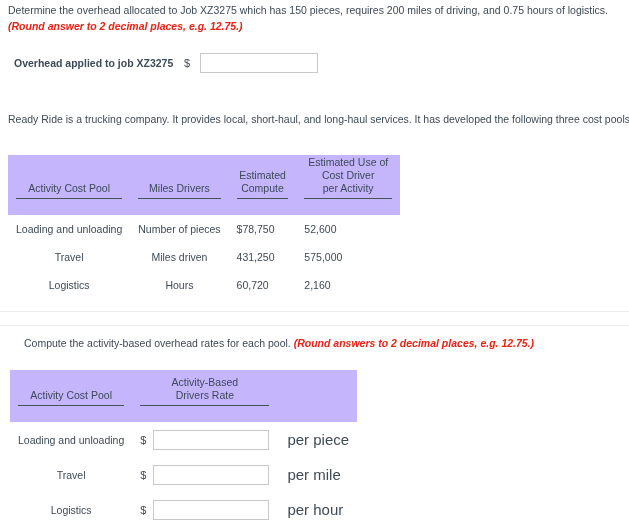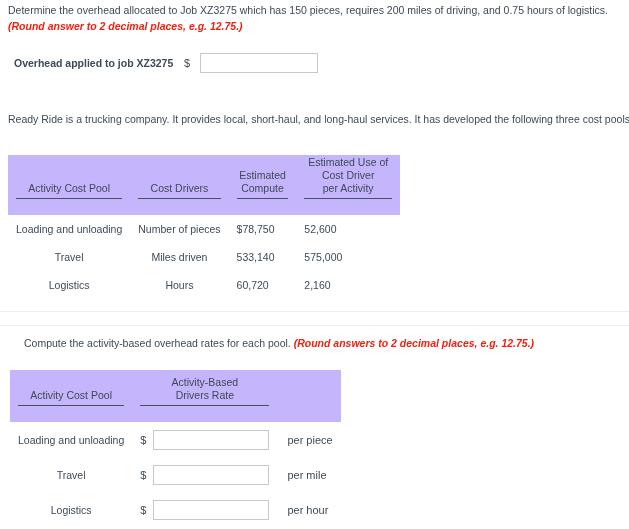--- a/index.html
+++ b/index.html
@@ -100,21 +100,21 @@
 
   
   #rate-table .hdr-cell { height: 36px; }
   #rate-table tbody td { height: 35px; }
   .rate-input-cell {
     display: flex;
     align-items: center;
     gap: 7px;
   }
   .unit-label {
-    font-size: 11px;
+    font-size: 15px;
     color: #3d4a57;
     white-space: nowrap;
     padding-left: 2px;
   }
 </style>
 </head>
 <body>
 
 <div class="page">
 
@@ -144,21 +144,21 @@
     </colgroup>
     <thead>
       <tr>
         <th class="hdr-cell c-left">
           <span class="ul">
             <span>Activity Cost Pool</span>
           </span>
         </th>
         <th class="hdr-cell c-center">
           <span class="ul">
-            <span>Cost Drivers</span>
+            <span>Miles Drivers</span>
           </span>
         </th>
         <th class="hdr-cell c-center">
           <span class="ul">
             <span>Estimated</span><br>
             <span>Compute</span>
           </span>
         </th>
         <th class="hdr-cell c-center">
           <span class="ul">
@@ -172,21 +172,21 @@
     <tbody>
       <tr>
         <td class="c-left">Loading and unloading</td>
         <td class="c-left">Number of pieces</td>
         <td class="c-right">$78,750</td>
         <td class="c-right">52,600</td>
       </tr>
       <tr>
         <td class="c-left">Travel</td>
         <td class="c-left">Miles driven</td>
-        <td class="c-right">533,140</td>
+        <td class="c-right">431,250</td>
         <td class="c-right">575,000</td>
       </tr>
       <tr>
         <td class="c-left">Logistics</td>
         <td class="c-left">Hours</td>
         <td class="c-right">60,720</td>
         <td class="c-right">2,160</td>
       </tr>
     </tbody>
   </table>

